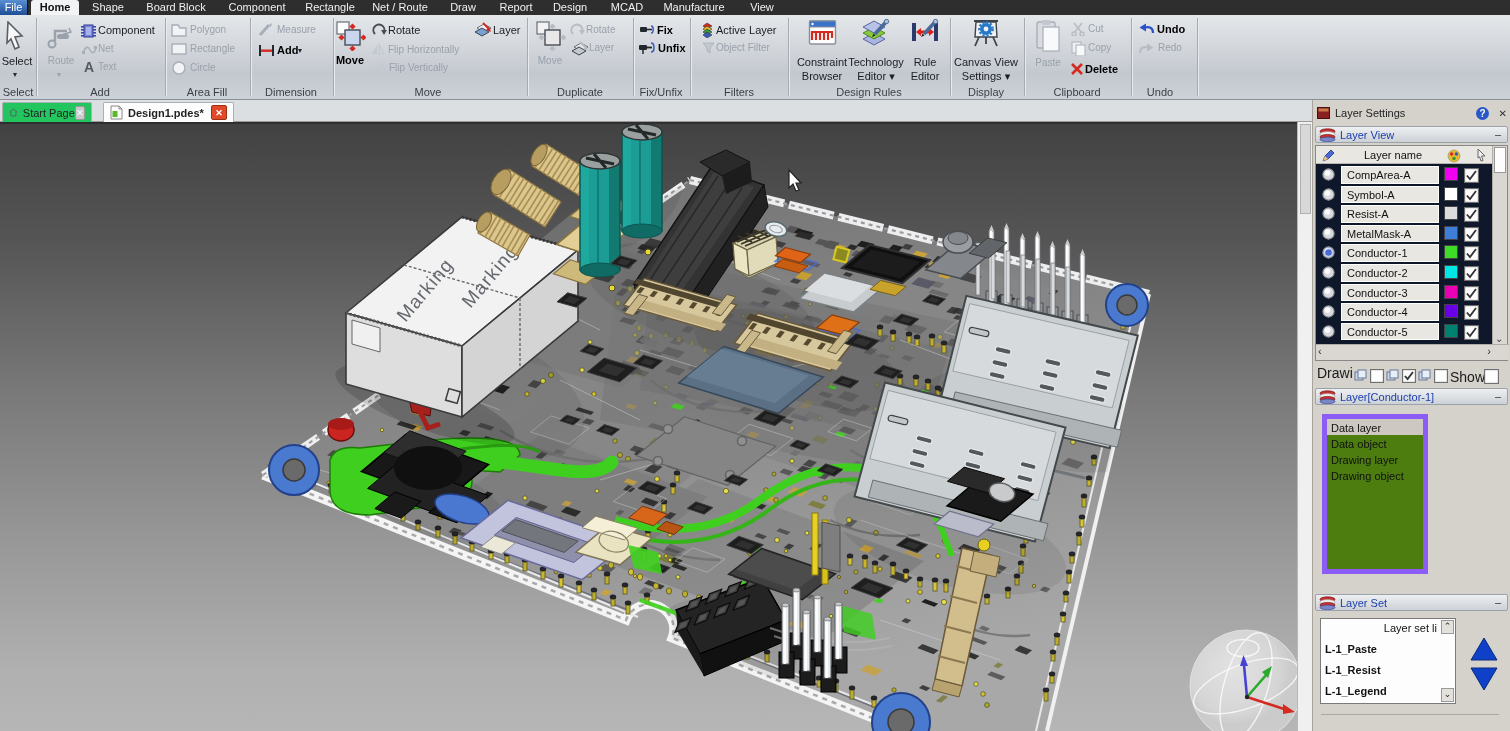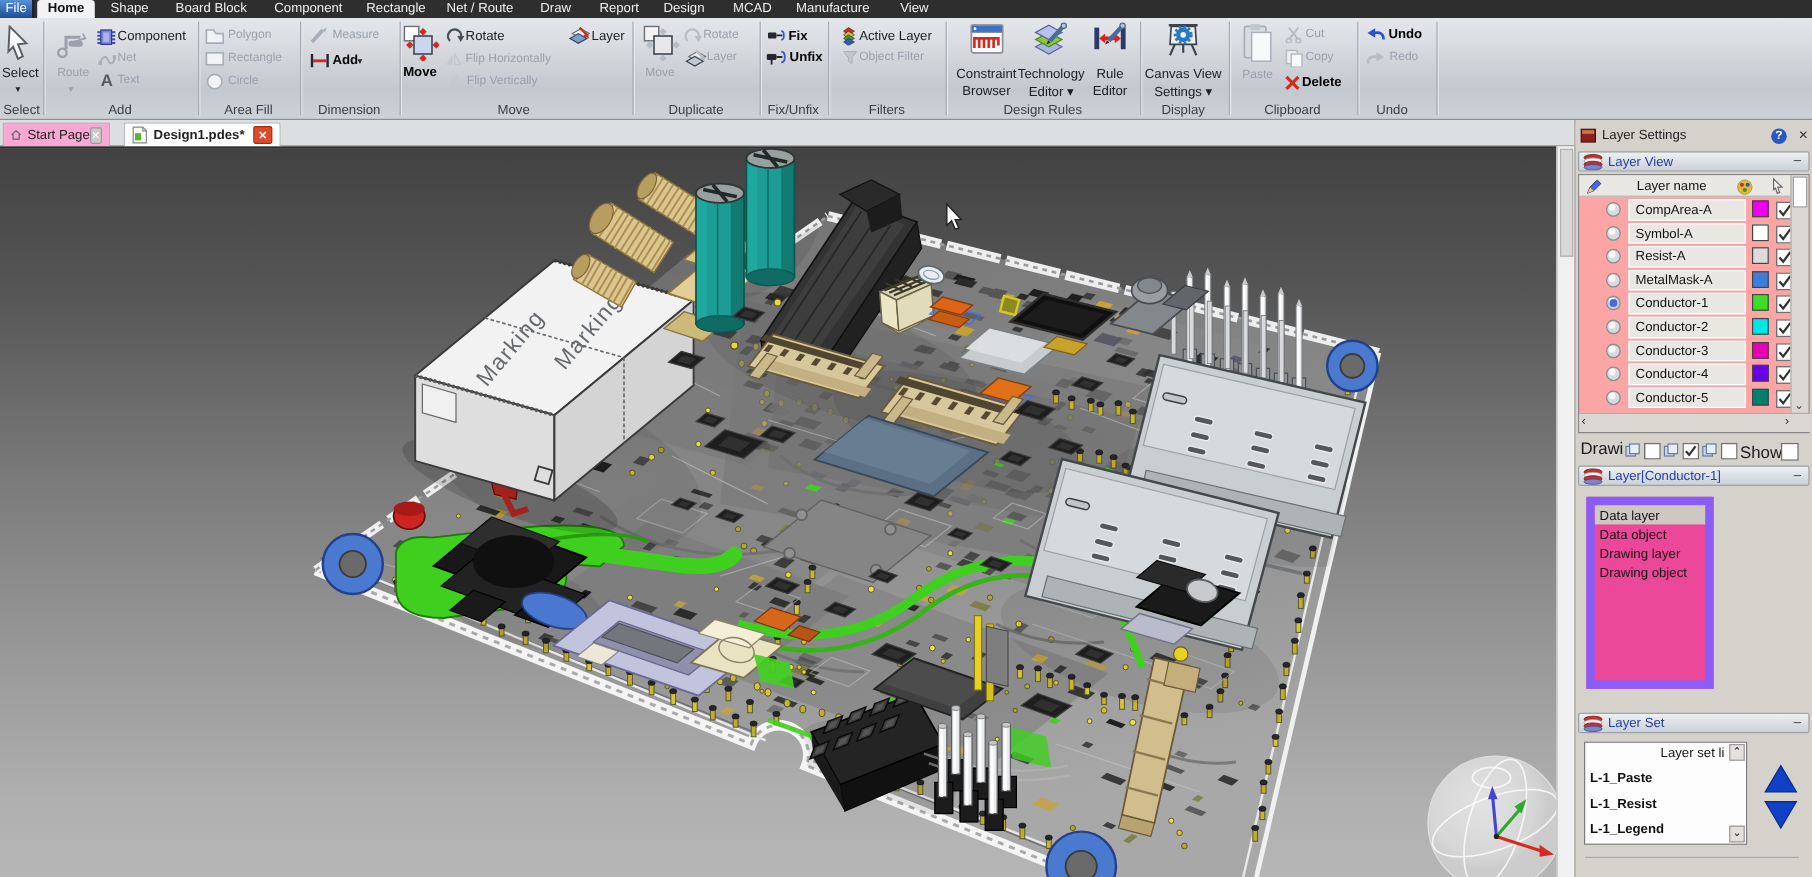--- a/index.html
+++ b/index.html
@@ -10,48 +10,48 @@
 .ribbon{position:absolute;left:0;top:15px;width:1510px;height:85px;background:linear-gradient(180deg,#e4e7ea 0%,#d2d6db 40%,#c3c8cf 70%,#cdd2d8 100%);border-bottom:1px solid #8a9098}
 .rsep{position:absolute;top:3px;height:78px;width:1px;background:#a6abb3;box-shadow:1px 0 0 #e8eaee}
 .glabel{position:absolute;top:71px;transform:translateX(-50%);font-size:11px;color:#3a3f46;white-space:nowrap}
 .bt{position:absolute;font-size:11px;color:#1a1d21;white-space:nowrap}
 .btb{position:absolute;font-size:11px;color:#000;font-weight:bold;white-space:nowrap}
 .btg{position:absolute;font-size:10px;color:#9aa1ab;white-space:nowrap}
 .dda{position:absolute;font-size:8px;color:#23282e}
 .ddag{position:absolute;font-size:8px;color:#9aa1ab}
 .tabbar{position:absolute;left:0;top:100px;width:1312px;height:22px;background:#dcdfe2;border-bottom:1px solid #9a9a9a}
 .tab{position:absolute;top:2px;height:20px;display:flex;align-items:center;font-size:11px;color:#222;padding:0 6px;border:1px solid #aab0b5;border-bottom:none;border-radius:2px 2px 0 0;white-space:nowrap}
-.tab1{left:2px;width:90px;background:#f9a8d4}
+.tab1{left:2px;width:90px;background:#22c55e}
 .tab2{left:103px;width:131px;background:#fdfdfd}
 .closeg{margin-left:auto;width:15px;height:14px;background:#c8cacc;border:1px solid #9a9a9a;border-radius:2px;color:#fff;font-size:9px;text-align:center;line-height:13px}
 .closer{margin-left:auto;width:16px;height:15px;background:#e04a2a;border:1px solid #a03010;border-radius:2px;color:#fff;font-size:9px;font-weight:bold;text-align:center;line-height:14px}
 .canvas{position:absolute;left:0;top:122px;width:1297px;height:609px;background:linear-gradient(180deg,#424242 0%,#565656 20%,#7a7a7a 45%,#999999 70%,#b0b0b0 90%,#b6b6b6 100%);border-top:2px solid #2e2e2e}
 .vsb{position:absolute;left:1297px;top:122px;width:15px;height:609px;background:#f0f0f0;border-left:1px solid #b8b8b8}
 .vsb .th{position:absolute;left:2px;top:2px;width:11px;height:90px;background:#d8d8d8;border:1px solid #b0b0b0}
 .panel{position:absolute;left:1312px;top:100px;width:198px;height:631px;background:#d5d2cc;border-left:1px solid #a8a49c;font-size:11px;color:#1a1a1a}
 .ptitle{position:absolute;left:0;top:3px;width:198px;height:20px;display:flex;align-items:center;font-size:11px;color:#222;background:#d5d2cc}
 .phelp{position:absolute;right:22px;width:13px;height:13px;background:#2858c8;border-radius:50%;color:#fff;font-size:10px;font-weight:bold;text-align:center;line-height:13px}
 .pclose{position:absolute;right:4px;font-size:10px;color:#333}
 .phead{position:absolute;left:2px;width:193px;height:17px;background:linear-gradient(180deg,#eef0f2,#ccd1d6);border:1px solid #9aa2aa;border-radius:2px}
 .pheadtxt{position:absolute;left:24px;top:2px;color:#1b3fae;font-size:11px}
 .pmin{position:absolute;right:6px;top:1px;color:#333}
-.ltable{position:absolute;left:2px;top:45px;width:193px;height:216px;background:#fca5a5;border:1px solid #888}
+.ltable{position:absolute;left:2px;top:45px;width:193px;height:216px;background:#0f172a;border:1px solid #888}
 .lth{position:absolute;left:0;top:0;width:177px;height:18px;background:#e9e7e2;border-bottom:1px solid #b8b5b0;font-size:11px}
-.ltr{position:absolute;left:16px;width:148px;height:19.6px}
+.ltr{position:absolute;left:0;width:148px;height:19.6px}
 .lname{position:absolute;left:25px;top:1px;width:98px;height:17.6px;background:#e9e7e2;border:1px solid #fff;font-size:11px;color:#111;padding:2px 0 0 5px}
 .lsw{position:absolute;left:128px;top:2px;width:14px;height:14px;border:1px solid #444}
 .lvsb{position:absolute;right:0;top:0;width:15px;height:198px;background:#dad7d2;border-left:1px solid #b0ada8}
 .lvsbthumb{position:absolute;left:1px;top:1px;width:12px;height:26px;background:#fdfdfd;border:1px solid #9a9a9a}
 .lvsbdn{position:absolute;left:2px;bottom:0px;font-size:10px;color:#444}
 .lhsb{position:absolute;left:0;bottom:0;width:193px;height:16px;background:#dad7d2;border-top:1px solid #b0ada8;font-size:11px}
 .lhl{position:absolute;left:2px;top:0px;color:#333}
 .lhr{position:absolute;right:18px;top:0px;color:#333}
 .drawrow{position:absolute;left:4px;top:265px;width:190px;height:20px;font-size:14px;color:#1a1a1a}
 .lcbox{position:absolute;left:2px;top:308px;width:193px;height:182px}
-.lclist{position:absolute;left:7px;top:6px;width:106px;height:160px;background:#ec4899;border:7px solid #8b5cf6}
+.lclist{position:absolute;left:7px;top:6px;width:106px;height:160px;background:#4d7c0f;border:5px solid #8b5cf6}
 .lci{font-size:11px;color:#111;padding:3px 0 2px 4px;height:16px}
 .lci.sel{background:#cdc9c2}
 .lcright{position:absolute;left:119px;top:6px;width:74px;height:168px;background:#fdfdfd;border:1px solid #7a7a7a;font-size:11px}
 .lsbox{position:absolute;left:7px;top:518px;width:136px;height:86px;background:#fdfdfd;border:1px solid #7a7a7a}
 .lshead{position:absolute;right:18px;top:3px;font-size:11px;color:#111}
 .lsup{position:absolute;right:1px;top:1px;width:13px;height:14px;background:#e4e1dc;border:1px solid #9a9a9a;font-size:9px;text-align:center}
 .lsdn{position:absolute;right:1px;bottom:1px;width:13px;height:14px;background:#e4e1dc;border:1px solid #9a9a9a;font-size:9px;text-align:center}
 .lsi{position:absolute;left:4px;font-size:11px;font-weight:bold;color:#111}
 </style></head><body>
 <div class="root">

